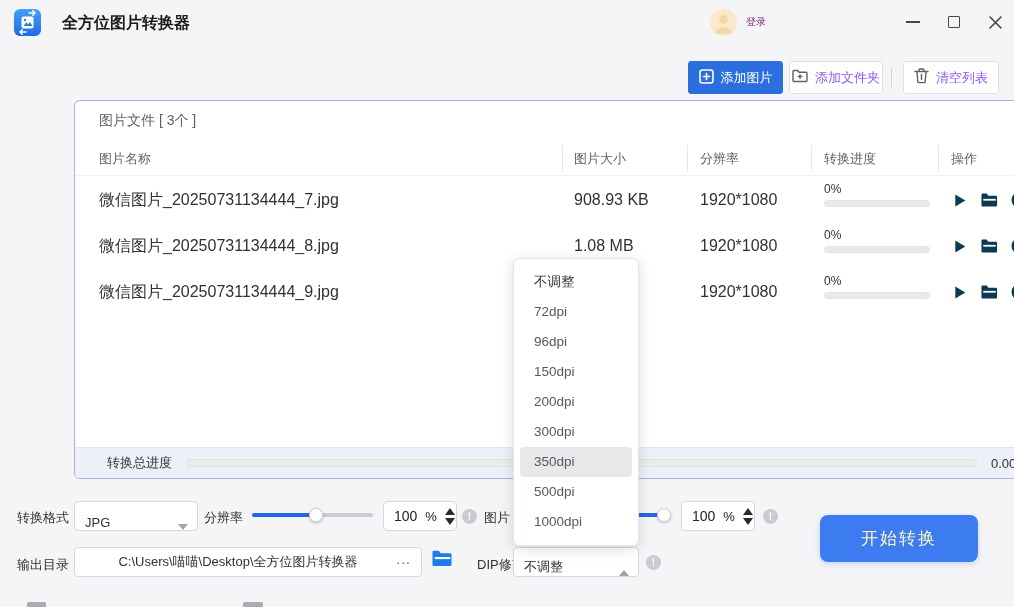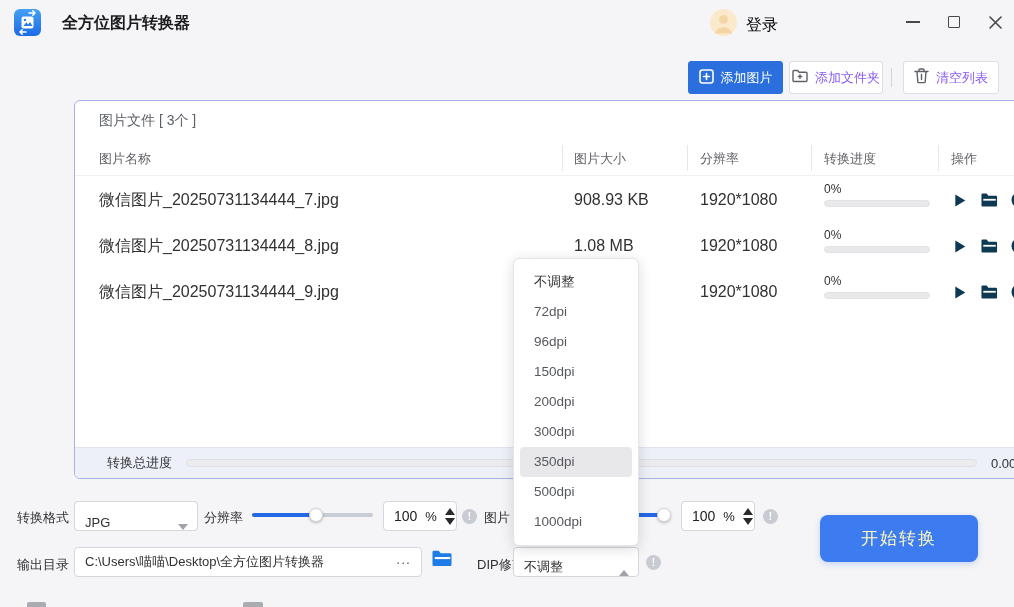--- a/index.html
+++ b/index.html
@@ -10,21 +10,21 @@
   }
   *{box-sizing:border-box;margin:0;padding:0;font-family:"Liberation Sans","DejaVu Sans",sans-serif;}
   html,body{background:#888;}
   #app{position:relative;width:1014px;height:607px;background:var(--window-bg);overflow:hidden;}
 
   
   .titlebar{position:absolute;left:0;top:0;width:100%;height:46px;}
   .app-icon{position:absolute;left:14px;top:9px;width:27px;height:27px;}
   .app-title{position:absolute;left:41px;top:13px;font-size:16px;font-weight:bold;color:#1b1b1e;margin-left:21px;}
   .avatar{position:absolute;left:710px;top:9px;width:27px;height:27px;}
-  .login{position:absolute;left:746px;top:15px;font-size:16px;color:#000000;cursor:pointer;}
+  .login{position:absolute;left:746px;top:15px;font-size:10px;color:#701a75;cursor:pointer;}
   .vip-btn{position:absolute;left:789px;top:7px;height:31px;padding:0 14px 0 8px;display:flex;align-items:center;gap:6px;
     background:linear-gradient(180deg,#fefaec,var(--vip-bg));border:1px solid var(--vip-border);border-radius:16px;cursor:pointer;}
   .vip-crown{width:19px;height:19px;border:1.4px solid #cf9a2c;border-radius:50%;display:flex;align-items:center;justify-content:center;background:transparent;}
   .vip-text{font-size:15px;font-weight:bold;color:var(--vip-text);letter-spacing:1px;}
   .winbtn{position:absolute;top:11px;width:22px;height:22px;display:flex;align-items:center;justify-content:center;cursor:pointer;}
   .btn-min{left:902px;} .btn-max{left:943px;} .btn-close{left:984px;}
   .glyph-min{width:14px;height:2px;background:#474747;}
   .glyph-max{width:12px;height:12px;border:1.6px solid #474747;border-radius:1px;}
 
   
@@ -82,21 +82,21 @@
     box-shadow:0 1px 3px rgba(0,0,0,.25);cursor:pointer;}
   .spin{display:flex;align-items:center;padding:0 6px 0 10px;}
   .spin-val{font-size:14px;color:#222;}
   .spin-unit{font-size:13px;color:#222;margin-left:8px;}
   .spin-arrows{margin-left:8px;display:flex;flex-direction:column;gap:3px;cursor:pointer;}
   .tri-up{width:0;height:0;border-left:5px solid transparent;border-right:5px solid transparent;border-bottom:7px solid #2a2a2a;}
   .tri-down{width:0;height:0;border-left:5px solid transparent;border-right:5px solid transparent;border-top:7px solid #2a2a2a;}
   .info-icon{position:absolute;width:15px;height:15px;border-radius:50%;background:#c8cbd2;color:#fff;
     font-size:10px;font-weight:bold;display:flex;align-items:center;justify-content:center;}
   .info-icon::after{content:"!";}
-  .path-input{padding:0 30px 0 10px;font-size:13px;color:#303133;width:100%;height:100%;border:none;outline:none;border-radius:4px;background:transparent;}
+  .path-input{padding:0 30px 0 10px;font-size:13px;color:#303133;width:100%;height:100%;border:none;outline:none;border-radius:4px;background:transparent;text-align:center;}
   .browse{position:absolute;right:10px;top:3px;font-size:14px;color:#606266;letter-spacing:1px;cursor:pointer;}
   .start-btn{position:absolute;left:820px;top:515px;width:158px;height:47px;background:var(--accent-start);
     border:none;border-radius:8px;color:#fef9c3;font-size:17px;letter-spacing:2px;cursor:pointer;box-shadow:0 2px 6px rgba(61,123,240,.25);}
 
   .clip-bit{position:absolute;height:5px;background:#8f9399;opacity:.75;border-radius:2px 2px 0 0;}
   .cb1{left:27px;top:602px;width:19px;}
   .cb2{left:243px;top:602px;width:20px;}
 </style>
 </head>
 <body>

